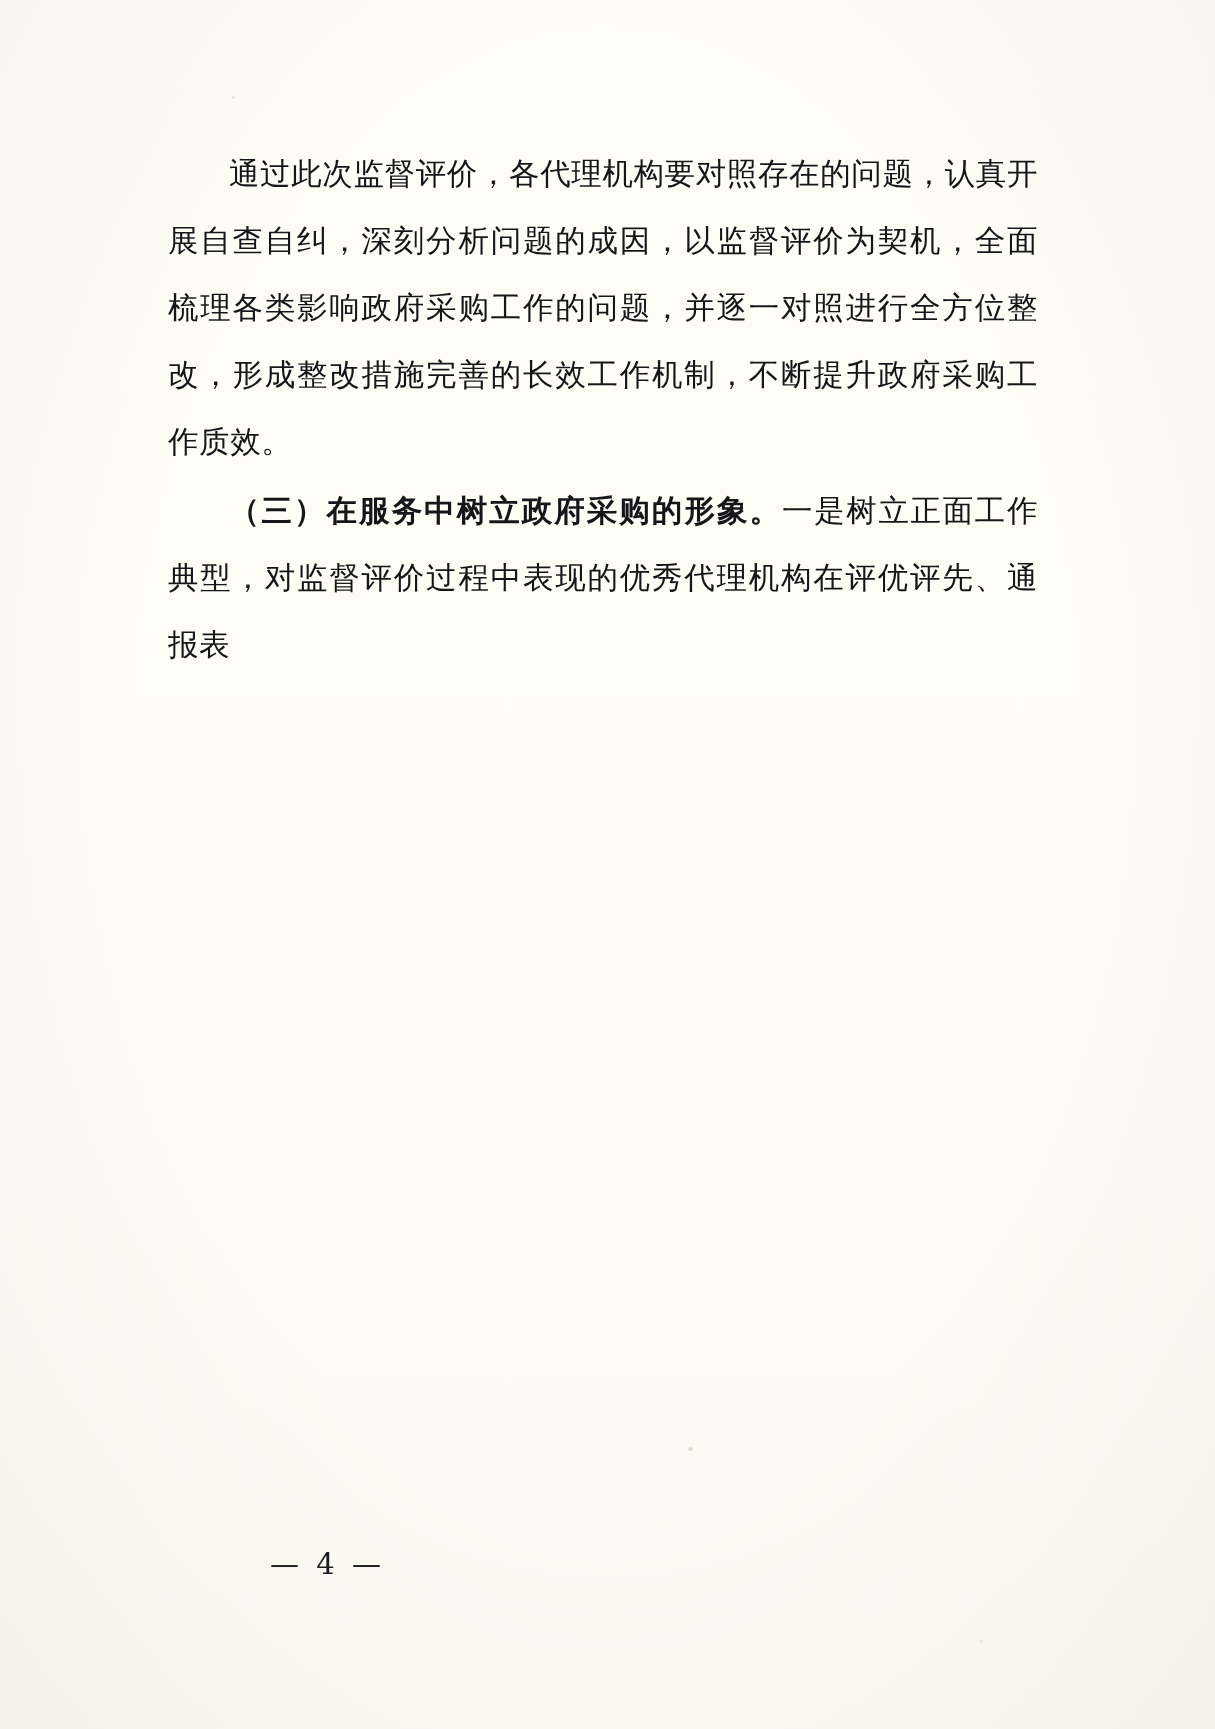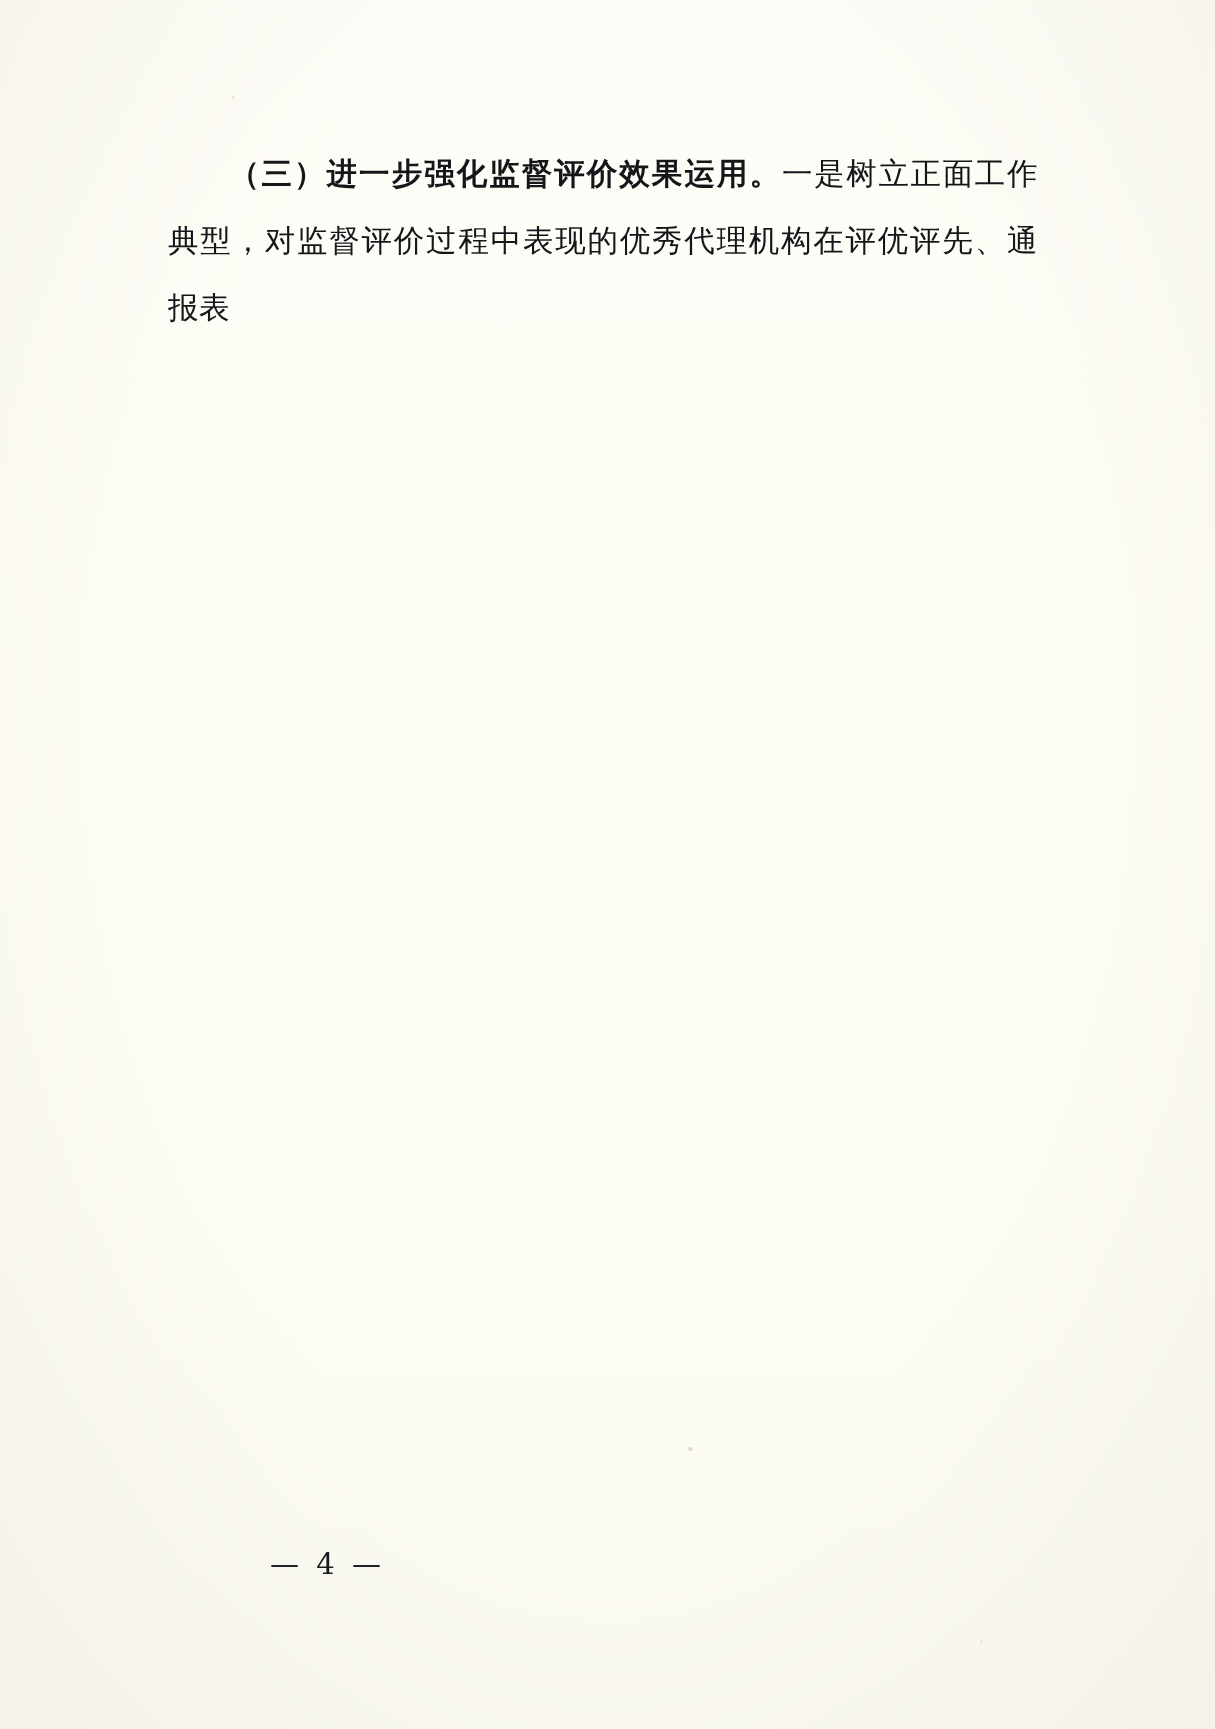--- a/index.html
+++ b/index.html
@@ -84,25 +84,28 @@
     opacity: 0.55;
   }
 </style>
 </head>
 <body>
 
 <div class="page">
 
   <div class="content">
 
+    <p class="para">
+      <span>通过此次监督评价，各代理机构要对照存在的问题，认真开展自查自纠，深刻分析问题的成因，以监督评价为契机，全面梳理各类影响政府采购工作的问题，并逐一对照进行全方位整改，形成整改措施完善的长效工作机制，不断提升政府采购工作质效。</span>
+    </p>
 
 
 
     <p class="para">
-      <span class="heading-run">（三）进一步强化监督评价效果运用。</span><span>一是树立正面工作典型，对监督评价过程中表现的优秀代理机构在评优评先、通报表</span>
+      <span class="heading-run">（三）在服务中树立政府采购的形象。</span><span>一是树立正面工作典型，对监督评价过程中表现的优秀代理机构在评优评先、通报表</span>
     </p>
 
   </div>
 
   <div class="footer">
     <span class="page-number">— 4 —</span>
   </div>
 
   <span class="speck" style="left:688px; top:1447px; width:5px; height:4px;"></span>
   <span class="speck" style="left:232px; top:96px; width:3px; height:3px; opacity:.35;"></span>

